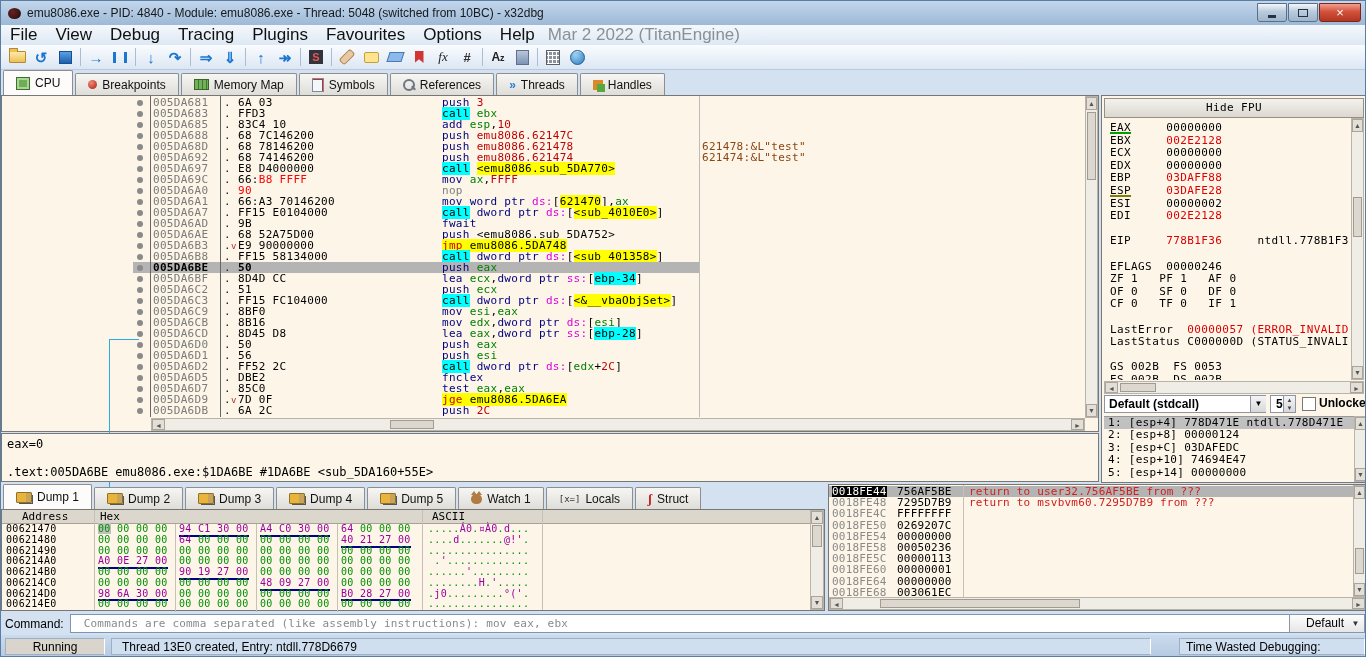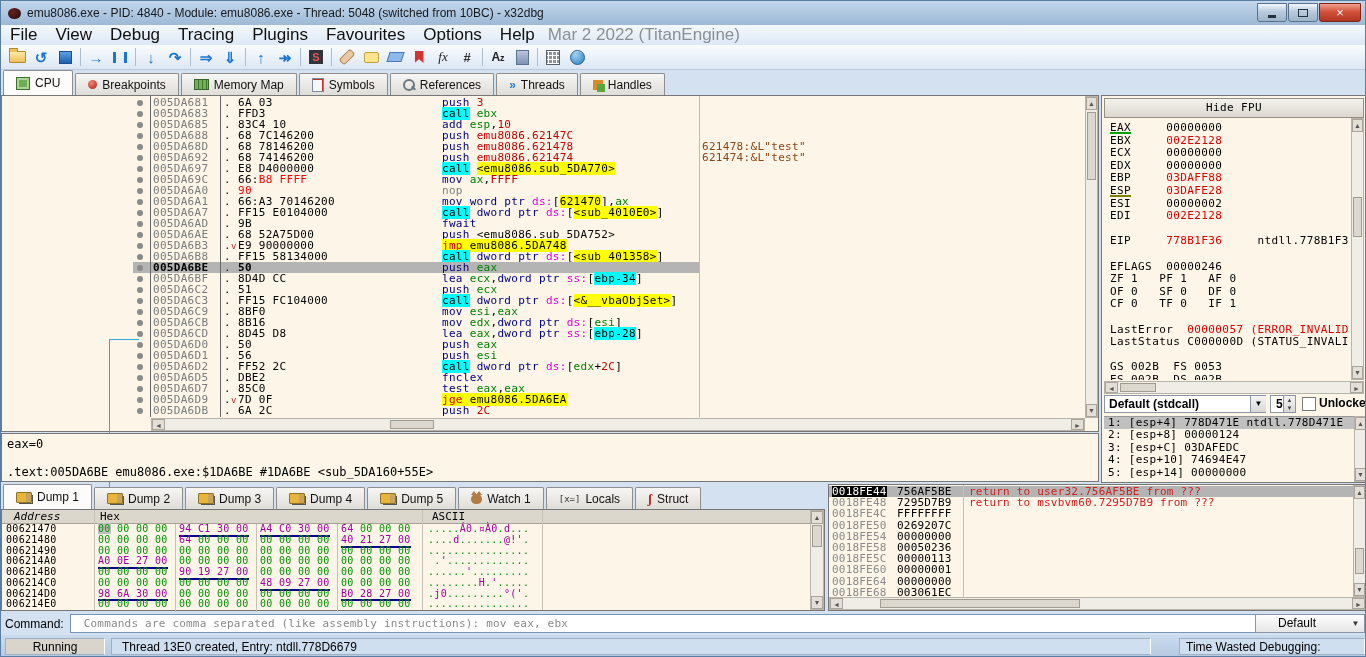--- a/index.html
+++ b/index.html
@@ -132,21 +132,21 @@
   .strow .band{position:absolute;left:0;top:0;width:524px;height:11.2px;background:#b4b4b4;}
   .st-addr{position:absolute;left:3px;color:#8a8a8a;}
   .st-addr.sel{background:#000;color:#fff;}
   .st-val{position:absolute;left:68px;color:#000;}
   .st-cmt{position:absolute;left:140px;color:#d02020;}
   
   #cmdbar{position:absolute;left:0;top:611px;width:1366px;height:23px;background:#d3e1f1;display:flex;align-items:center;font-size:12px;}
   #cmdlbl{margin:0 6px 0 4px;}
   #cmdinput{width:1196px;height:17px;border:1px solid #7a96b6;background:#fff;font-size:11px;letter-spacing:.2px;padding:0 13px;font-family:"DejaVu Sans Mono",monospace;}
   #cmdinput::placeholder{color:#8a8a8a;}
-  #cmddd{position:absolute;right:2px;width:110px;height:19px;background:linear-gradient(#fdfdfd,#e6e6e6);border:1px solid #8a96a8;box-sizing:border-box;line-height:17px;padding-left:22px;}
+  #cmddd{position:absolute;right:2px;width:76px;height:19px;background:linear-gradient(#fdfdfd,#e6e6e6);border:1px solid #8a96a8;box-sizing:border-box;line-height:17px;padding-left:16px;}
   #cmddd .dd{position:absolute;right:1px;top:1px;width:15px;height:15px;font-size:8px;text-align:center;line-height:15px;color:#333;}
   #statusbar{position:absolute;left:0;top:634px;width:1366px;height:23px;background:linear-gradient(#cadbee,#b4c9e0);display:flex;align-items:center;font-size:12px;color:#000;}
   .scell{height:17px;line-height:17px;border:1px solid #9fb0c4;border-right-color:#fff;box-sizing:border-box;padding:0 10px;}
   #st-run{margin-left:4px;width:100px;text-align:center;background:#d9d5cd;}
   #st-msg{margin-left:6px;width:1040px;background:#cfdff0;}
   #st-time{position:absolute;right:2px;width:186px;background:#cfdff0;padding:0 6px;}
 </style>
 </head>
 <body>
 
@@ -429,21 +429,21 @@
         <span>Locals</span>
       </div>
       <div class="tab">
         <span class="tico tico-struct">ʃ</span>
         <span>Struct</span>
       </div>
     </div>
 
   <div id="dumppanel" class="panel">
     <div id="dumphead" class="m">
-      <span style="left:12px;font-style:italic;">Address</span>
+      <span style="left:20px;">Address</span>
       <span style="left:98px;">Hex</span>
       <span style="left:430px;">ASCII</span>
     </div>
     <div class="dvline" style="left:92px;"></div>
     <div class="dvline" style="left:173px;top:14px;"></div>
     <div class="dvline" style="left:254px;top:14px;"></div>
     <div class="dvline" style="left:335px;top:14px;"></div>
     <div class="dvline" style="left:420px;"></div>
     <div class="dvline" style="left:540px;"></div>
     <div id="dumprows" class="m">

